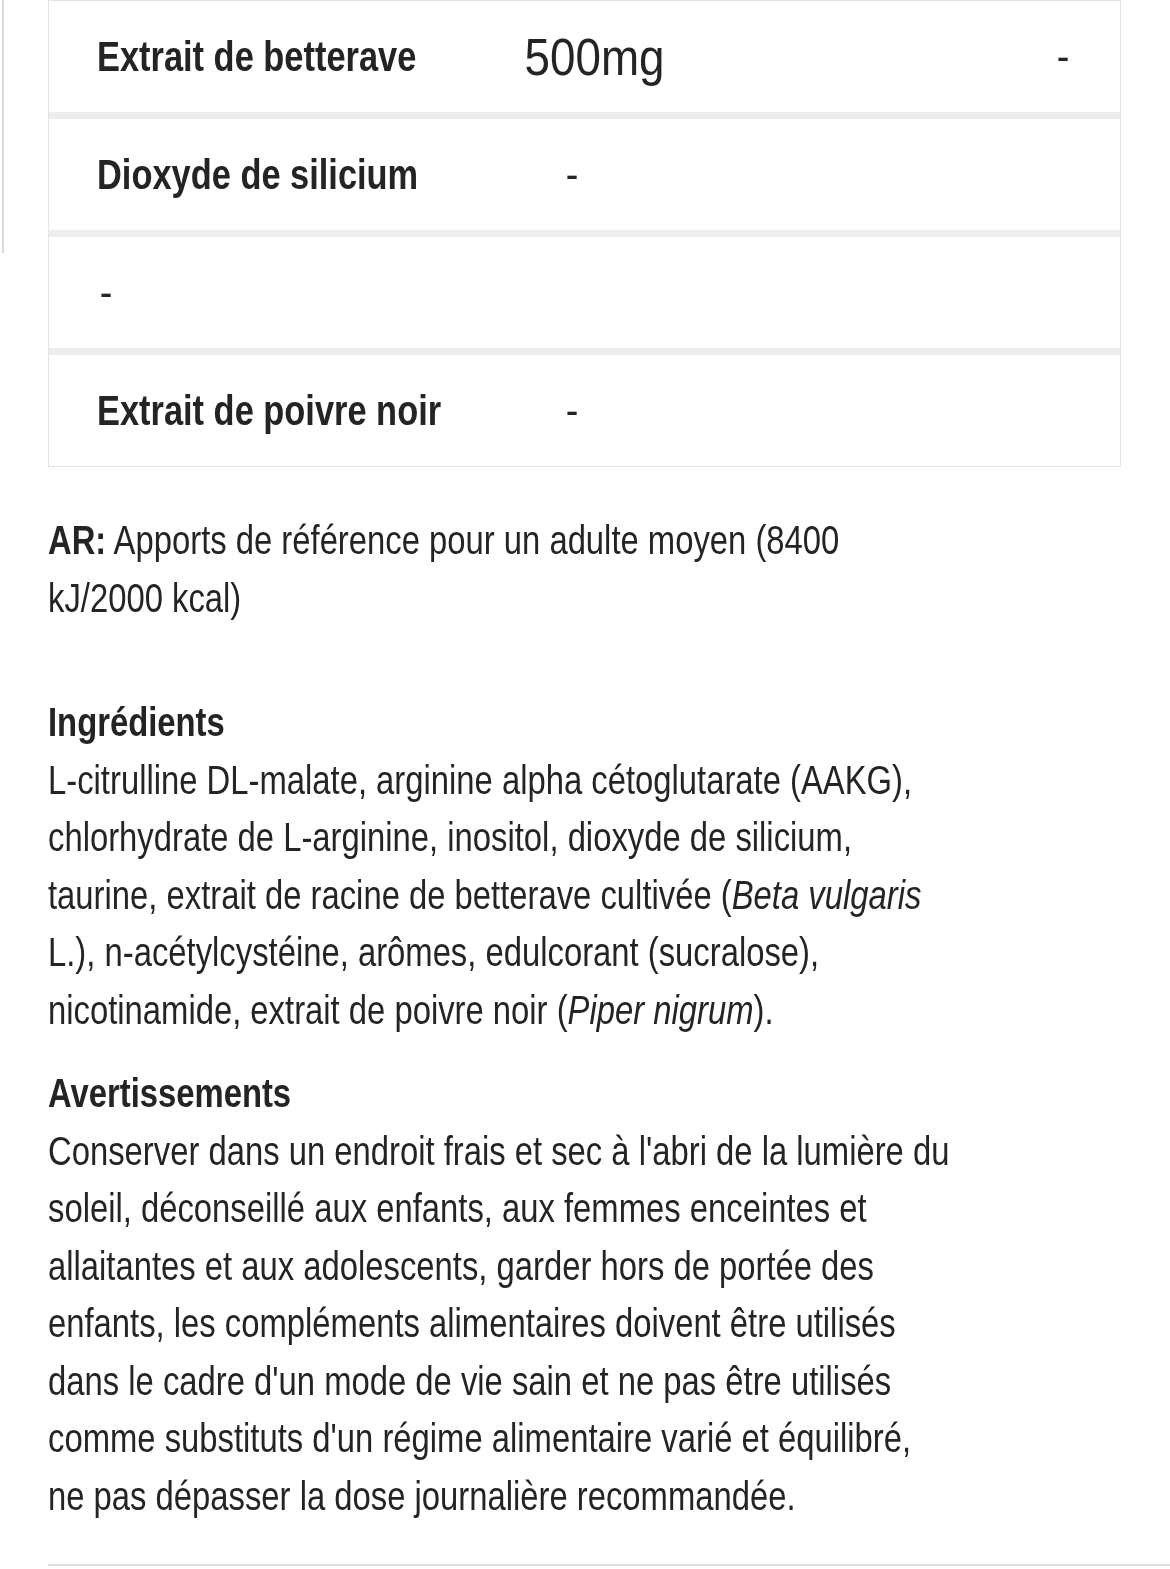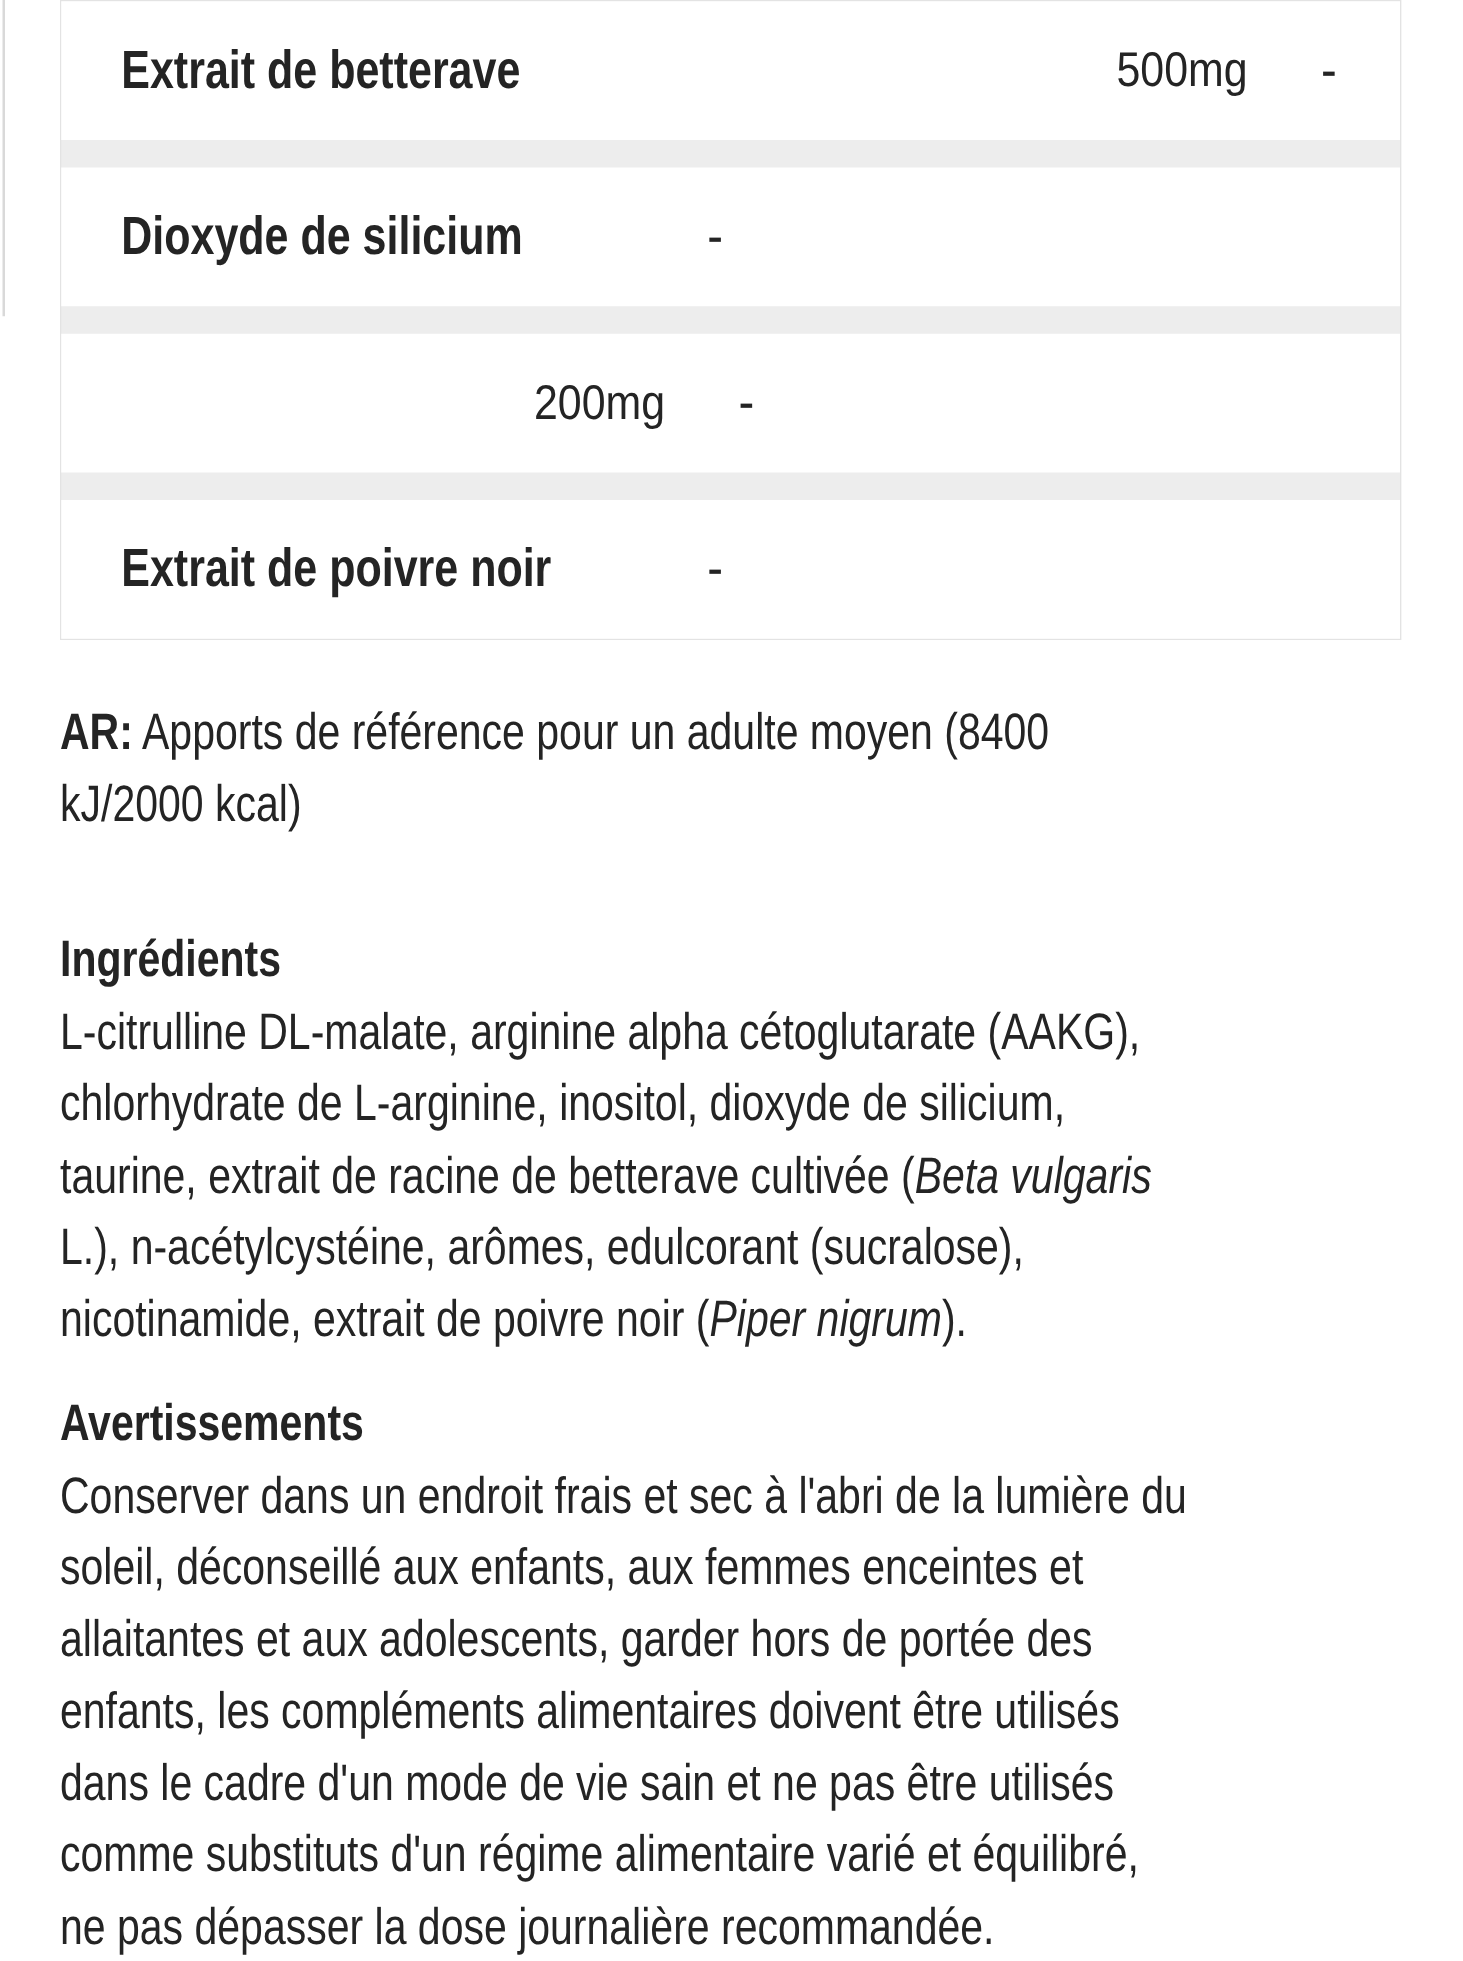--- a/index.html
+++ b/index.html
@@ -23,39 +23,39 @@
 
   
   .ntable {
     margin-left: 48px;
     width: 1073px;
     box-sizing: border-box;
     border: 1px solid #e3e3e3;
     background: #ededed;           
     display: flex;
     flex-direction: column;
-    gap: 22px;
+    gap: 7px;
   }
   .nrow {
     background: #ffffff;
     height: 111px;
     display: flex;
     align-items: center;
   }
   .cell-name {
     width: 43.5%;
     box-sizing: border-box;
     padding-left: 48px;
     font-weight: bold;
     font-size: 43px;
   }
   .cell-amount {
     width: 45.8%;
-    text-align: right;
-    font-size: 39px;
+    text-align: left;
+    font-size: 52px;
   }
   .cell-nrv {
     width: 10.7%;
     text-align: center;
     font-size: 43px;
   }
   .cond {
     display: inline-block;
     transform: scaleX(0.80);       
     transform-origin: 0 50%;
@@ -100,21 +100,20 @@
   <div class="nrow">
       <div class="cell-name"><span class="cond">Extrait de betterave</span></div>
       <div class="cell-amount"><span class="amt-inner">500mg</span></div>
       <div class="cell-nrv"><span class="amt-inner">-</span></div>
     </div>
   <div class="nrow">
       <div class="cell-name"><span class="cond">Dioxyde de silicium</span></div>
       <div class="cell-nrv"><span class="amt-inner">-</span></div>
     </div>
   <div class="nrow">
-      <div class="cell-amount"><span class="amt-inner">200mg</span></div>
       <div class="cell-nrv"><span class="amt-inner">-</span></div>
     </div>
   <div class="nrow">
       <div class="cell-name"><span class="cond">Extrait de poivre noir</span></div>
       <div class="cell-nrv"><span class="amt-inner">-</span></div>
     </div>
 </div>
 
 <p class="textblock ar-note"><strong>AR:</strong><span> Apports de référence pour un adulte moyen (8400
 kJ/2000 kcal)</span></p>

